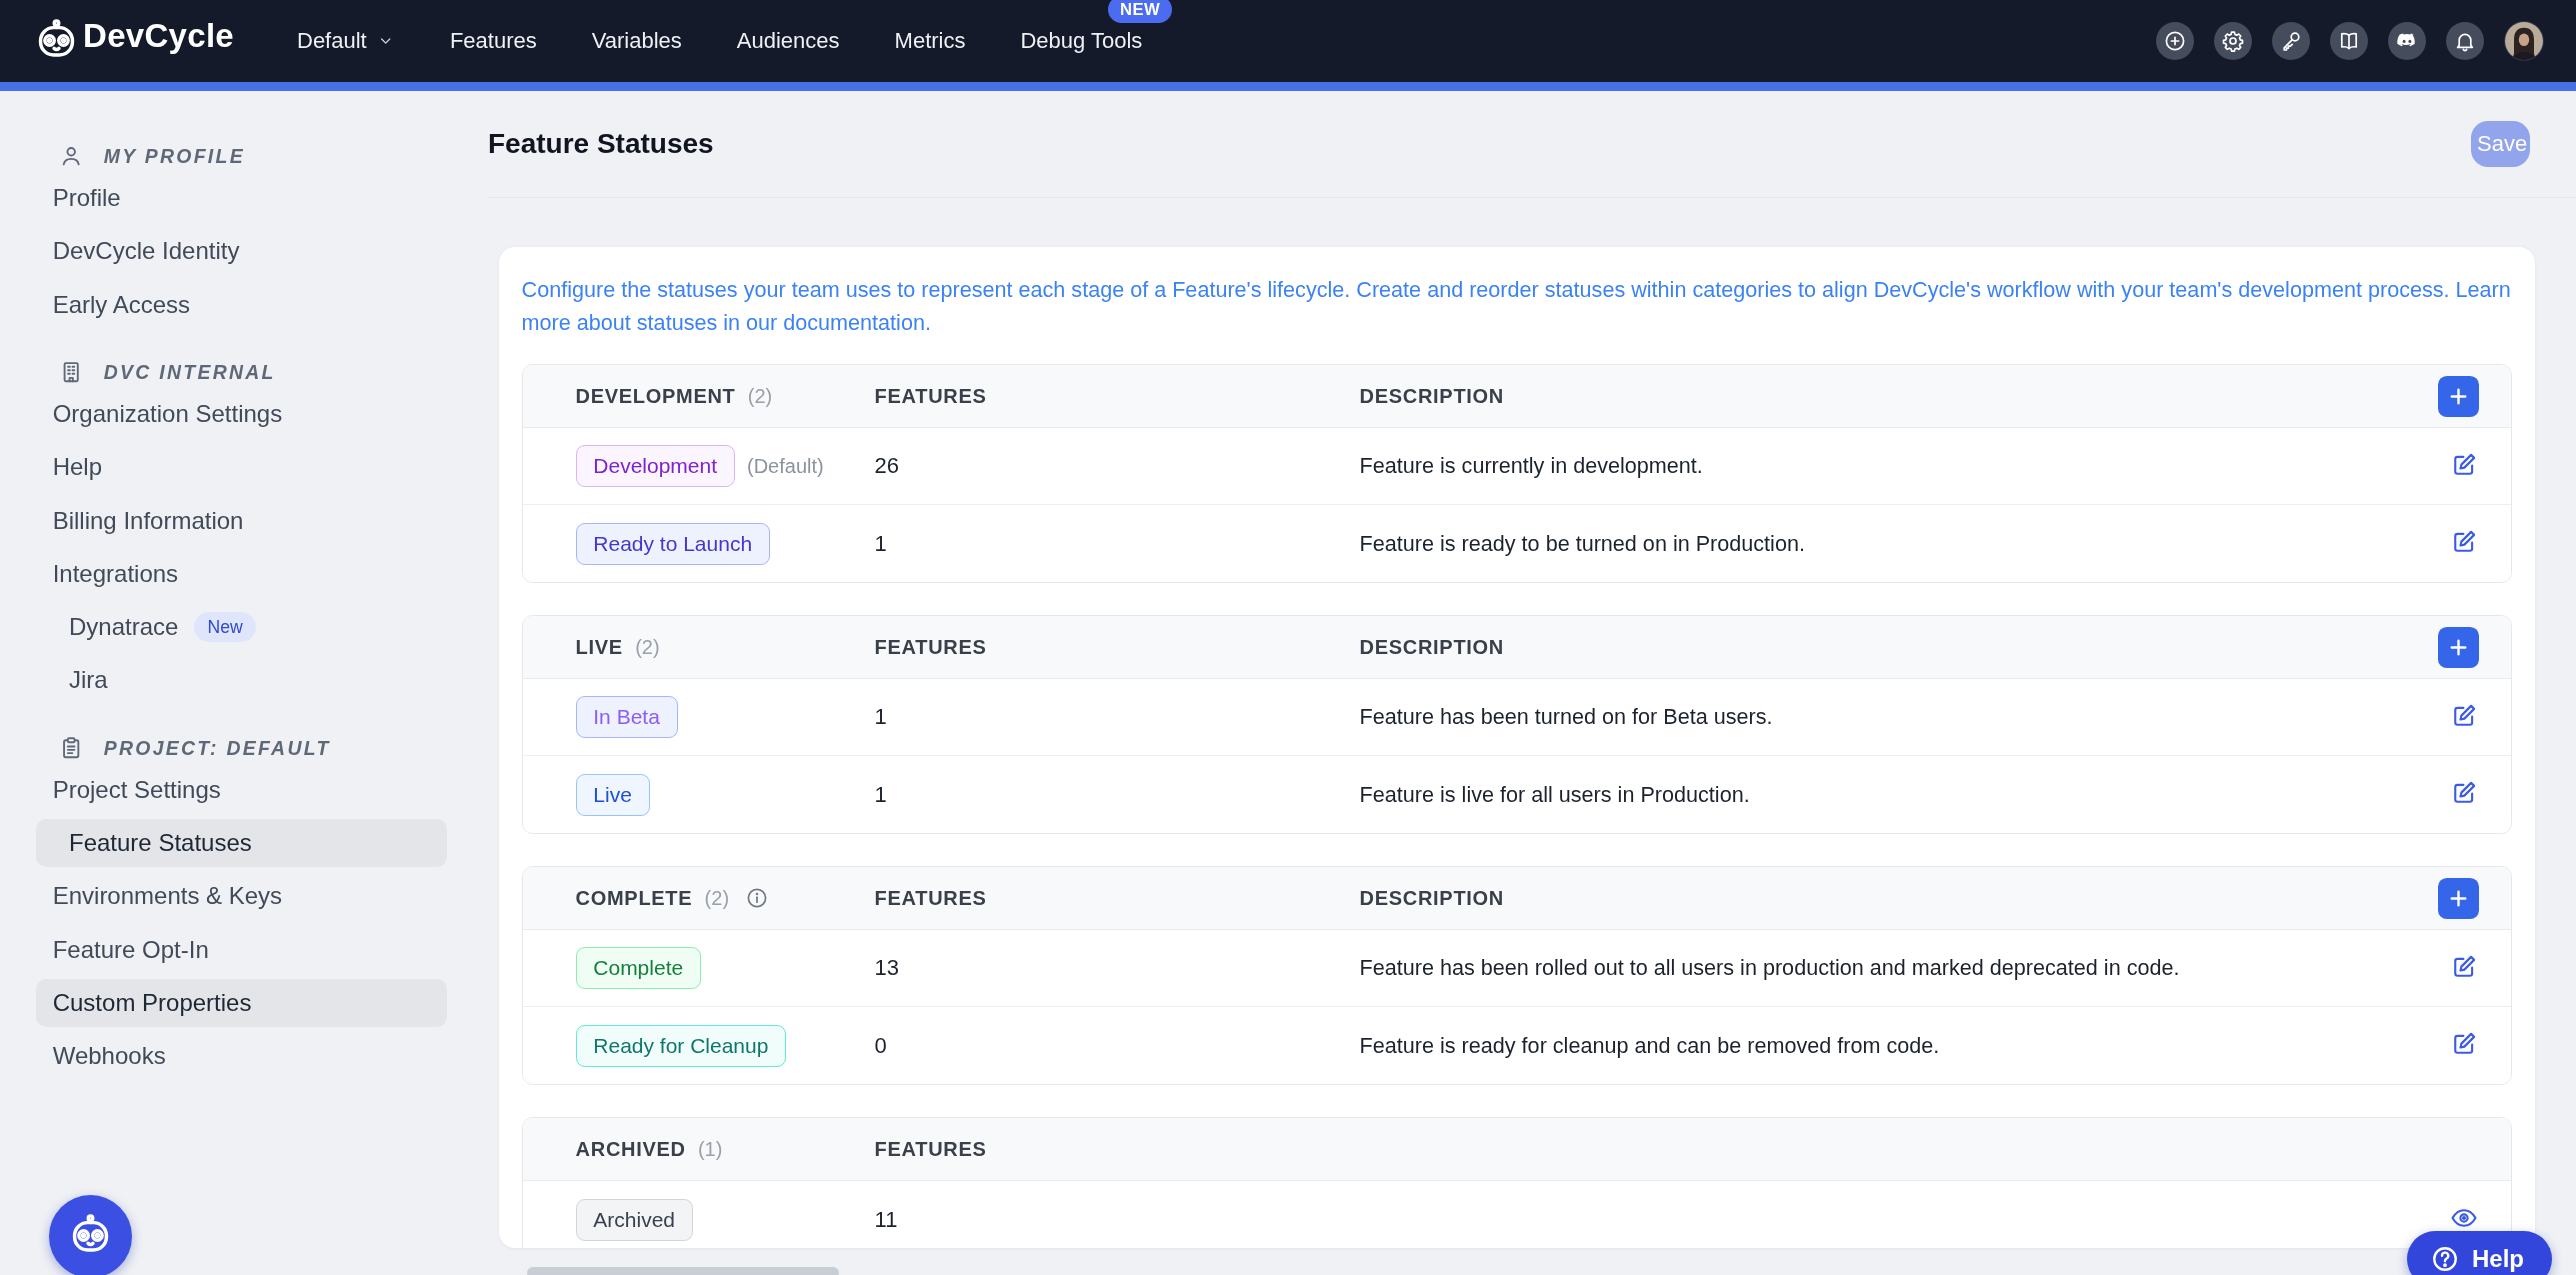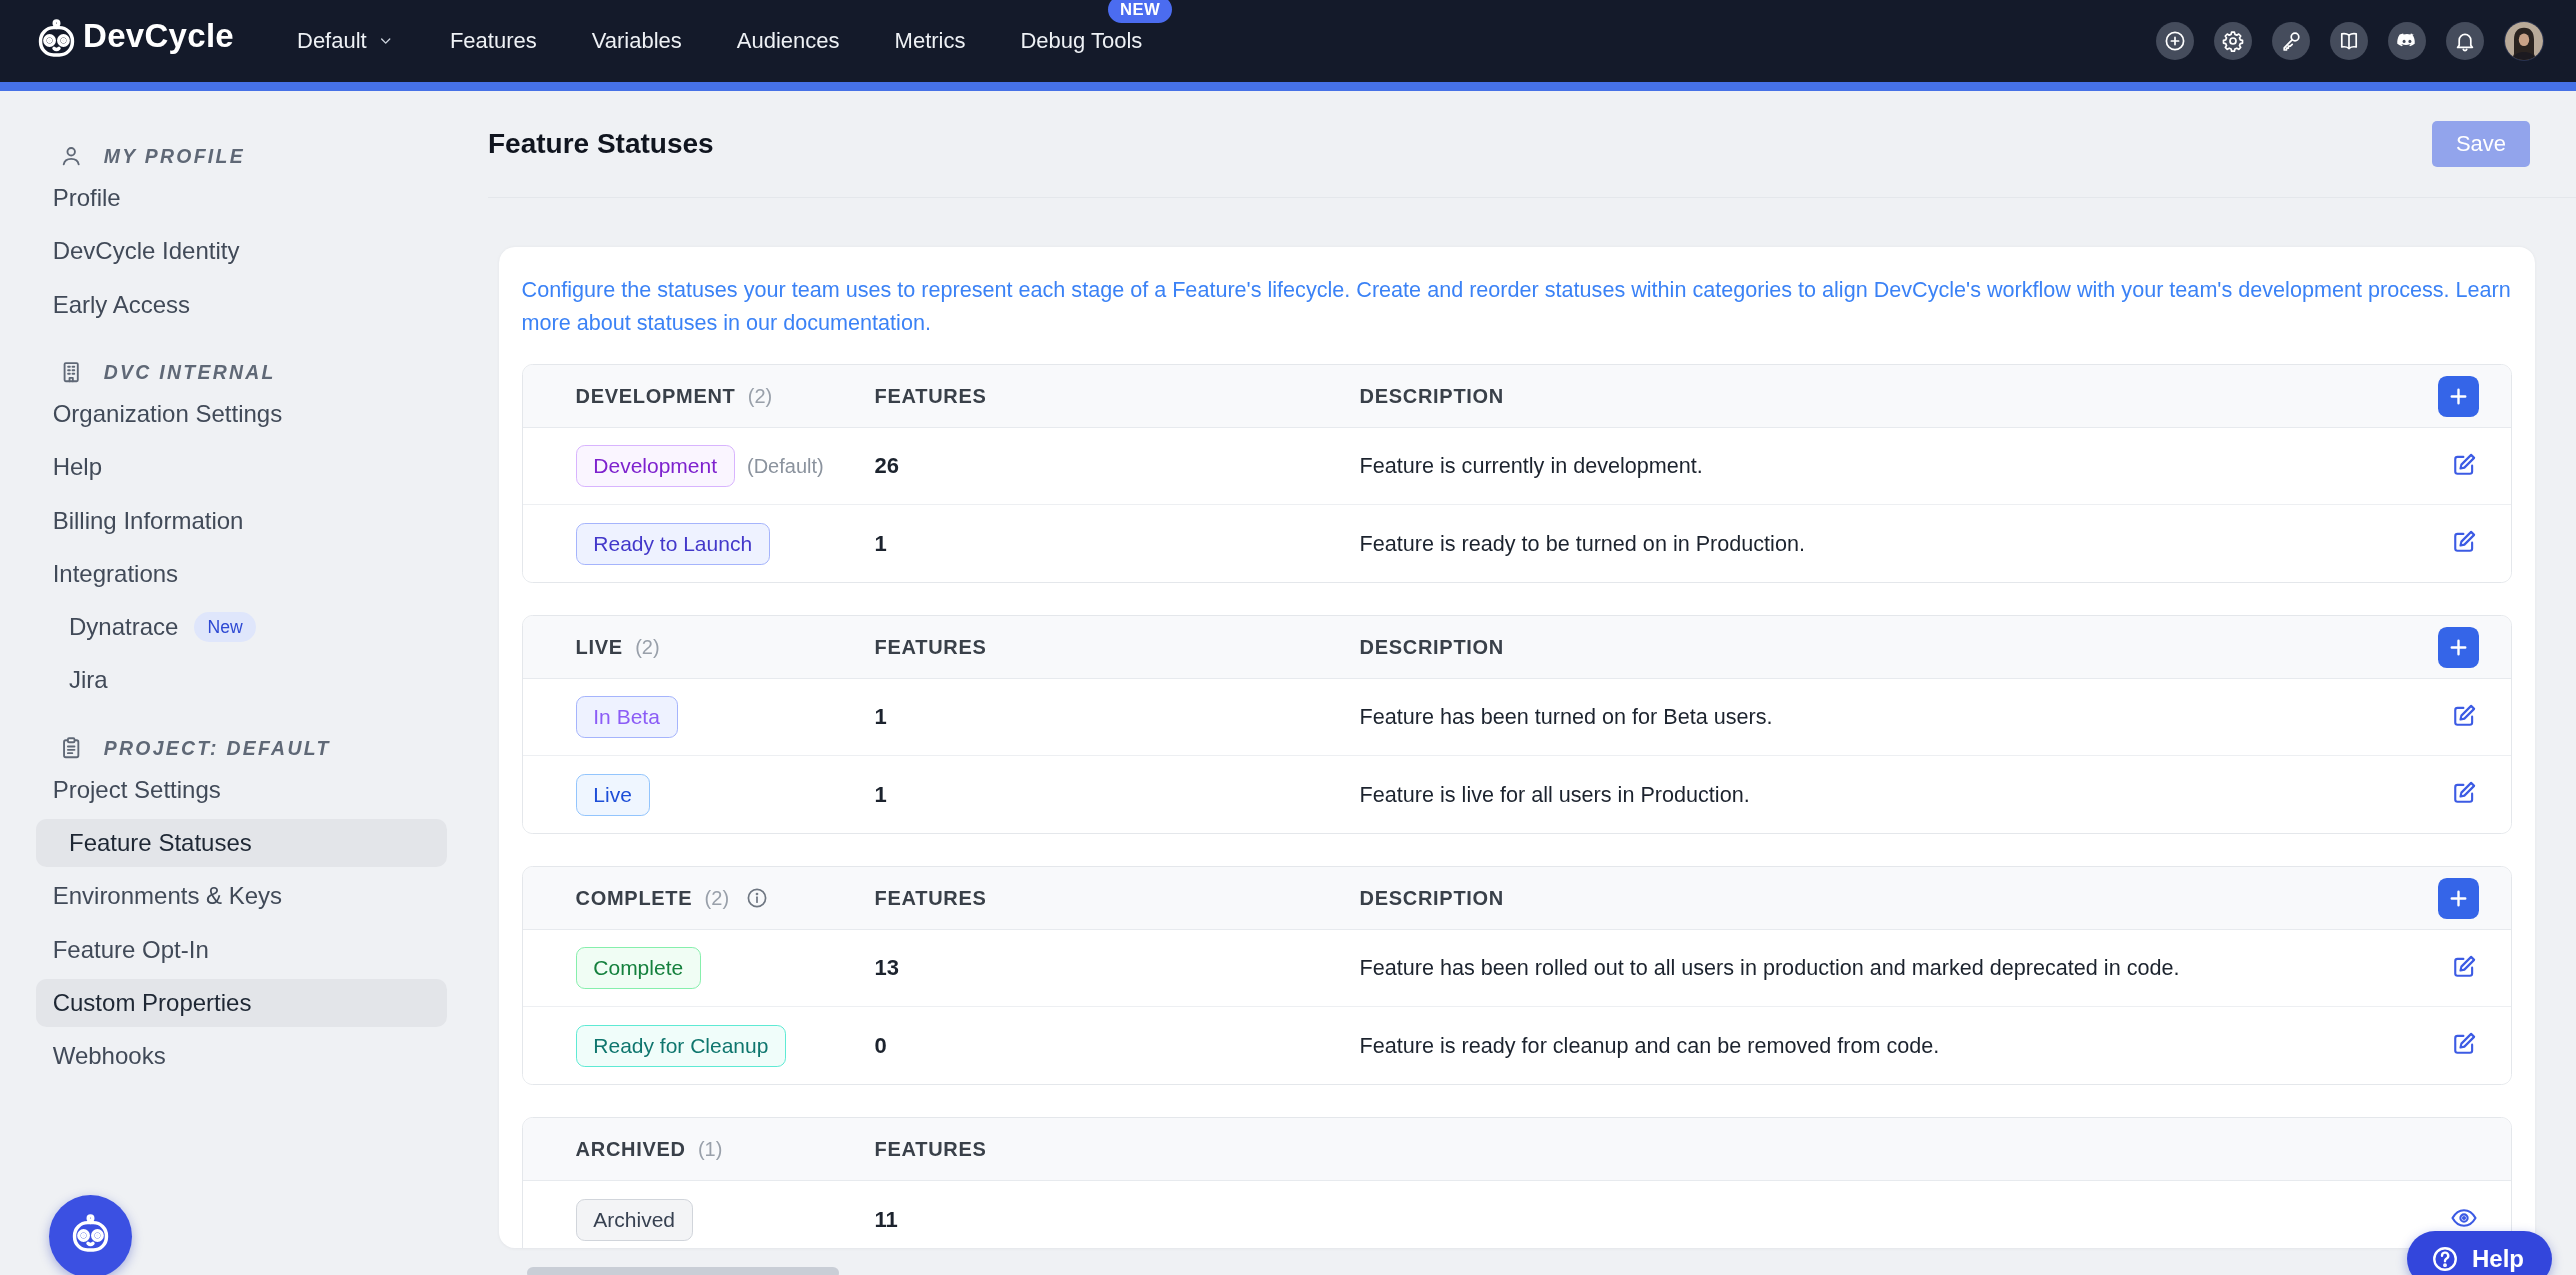--- a/index.html
+++ b/index.html
@@ -56,21 +56,21 @@
   }
 
   
   .main { position:absolute; left:488px; top:91px; right:0; bottom:0; }
   .page-head {
     height:107px; display:flex; align-items:center; padding-right:46px;
     border-bottom:1.8px solid #e4e7eb;
   }
   .page-title { font-size:28px; font-weight:700; color:#10151f; }
   .save-btn {
-    margin-left:auto; width:98px; height:46px; border:none; border-radius:5px;
+    margin-left:auto; width:59px; height:46px; border:none; border-radius:17px;
     background:#92a4ec; color:#fff; font-size:22px; font-weight:500; font-family:inherit; cursor:default;
   }
   .card {
     margin:49px 41px 0 10.6px; height:1001px; background:#fff; border-radius:16px;
     padding:26.4px 23px; overflow:hidden; box-shadow:0 0.9px 3.5px rgba(16,24,40,.05);
   }
   .intro { color:#3b82f6; font-size:21.6px; line-height:33px; margin:0 0 25px 0; }
 
   .group { border:1.8px solid #e4e7eb; border-radius:10.6px; margin-bottom:32px; overflow:hidden; background:#fff; }
   .g-head { height:63px; background:#f8f9fb; display:flex; align-items:center; border-bottom:1.8px solid #e7eaee; }
@@ -93,21 +93,21 @@
     font-size:21px; font-weight:500; white-space:nowrap;
   }
   .pill-purple { color:#7e22ce; background:#faf5ff; border-color:#d8b4fe; }
   .pill-indigo { color:#4338ca; background:#eef2ff; border-color:#a5b4fc; }
   .pill-navy   { color:#8b5cf6; background:#eef2ff; border-color:#a5b4fc; }
   .pill-blue   { color:#1d4ed8; background:#eff6ff; border-color:#93c5fd; }
   .pill-green  { color:#15803d; background:#f0fdf4; border-color:#86efac; }
   .pill-teal   { color:#0f766e; background:#f0fdfa; border-color:#5eead4; }
   .pill-gray   { color:#374151; background:#f3f4f6; border-color:#d1d5db; }
   .suffix { color:#8b939e; font-size:20px; }
-  .features-val { font-size:22px; color:#1c232e;font-weight:bold; }
+  .features-val { font-size:22px; color:#1c232e; }
   .desc-val { font-size:21.6px; color:#1c232e; }
   .row-action { background:none; border:none; padding:0; color:#3c5be4; cursor:pointer; }
   .row-action .ic { width:30px; height:30px; }
 
   
   .bot-fab {
     position:absolute; left:49px; top:1195px; width:83px; height:83px; border-radius:50%;
     background:#3b50e2; color:#fff; display:flex; align-items:center; justify-content:center;
     border:none; cursor:pointer; box-shadow:0 3.5px 10.6px rgba(30,50,180,.35);
   }

